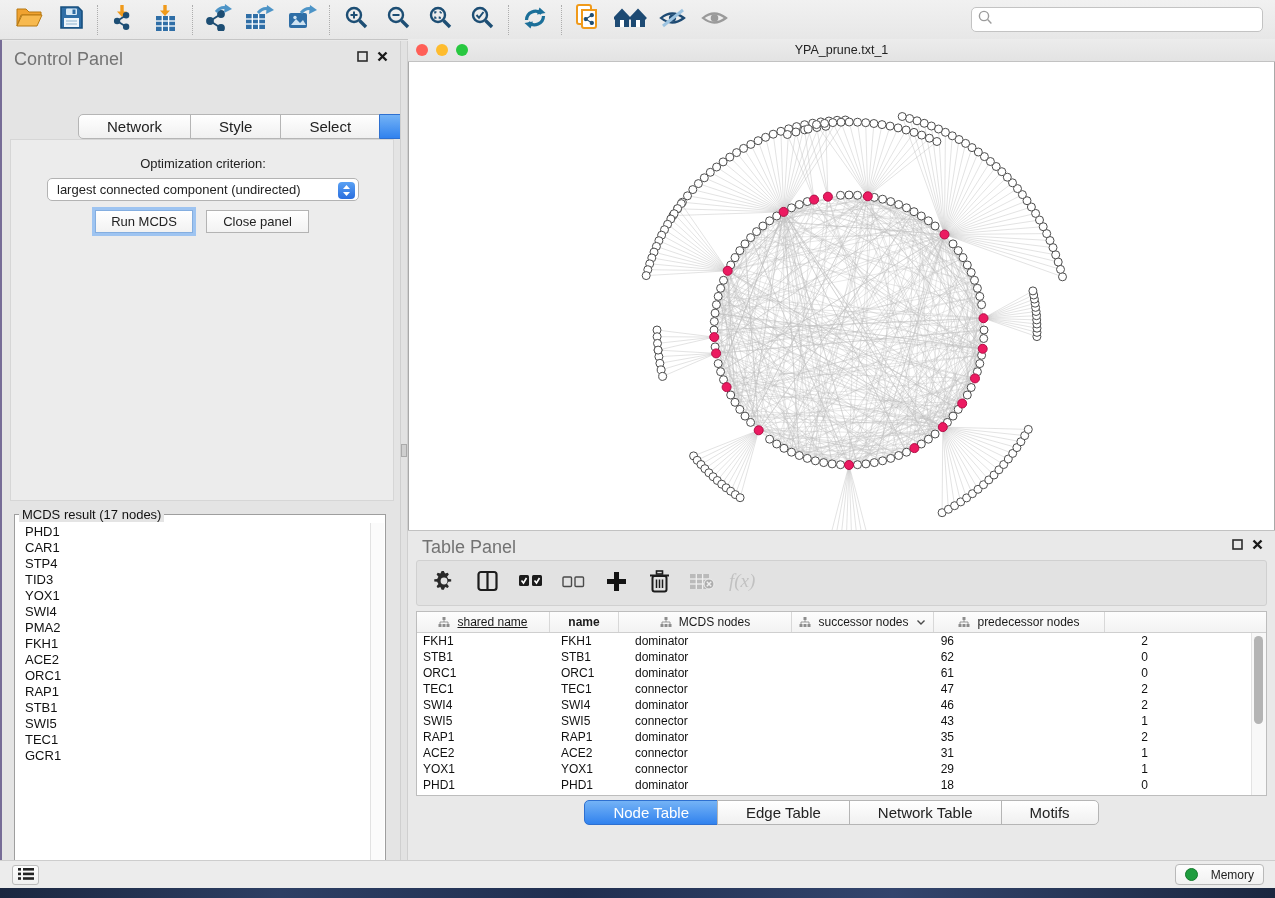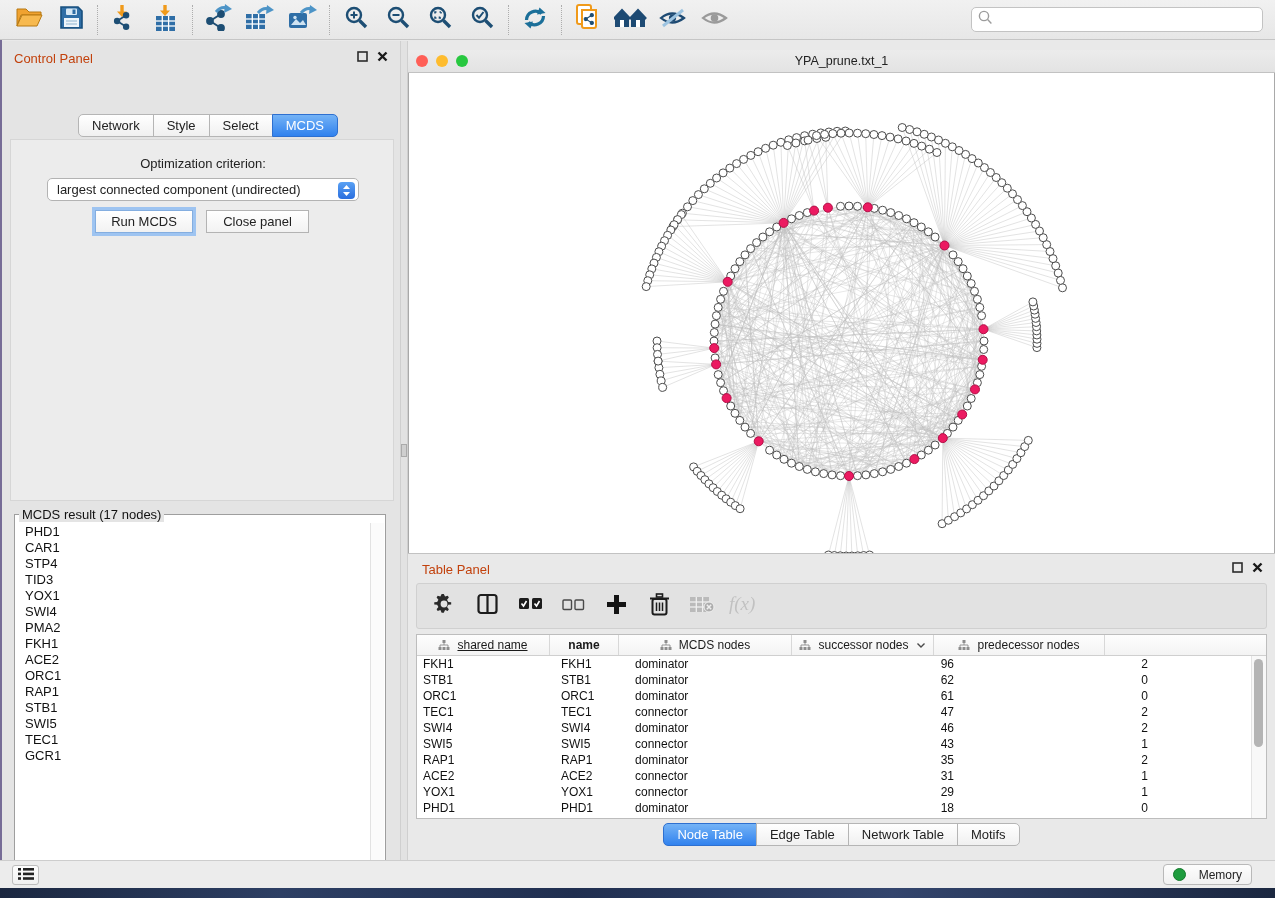--- a/index.html
+++ b/index.html
@@ -12,25 +12,25 @@
            border-bottom:1px solid #c5c5c5;display:flex;align-items:center;padding-left:8px}
   .tb-btn{width:42px;height:34px;display:flex;align-items:center;justify-content:center;border-radius:4px}
   .tb-sep{width:0;height:30px;border-left:1px dotted #adadad;margin:0 5px}
   #search-box{right:12px;top:7px;width:292px;height:25px;background:#fff;border:1px solid #c3c3c3;
               border-radius:5px;display:flex;align-items:center;padding:0 6px}
   #search-box input{border:none;outline:none;flex:1;font-size:12px;background:transparent;
                     font-family:"Liberation Sans",sans-serif}
 
   
   #control-panel{left:2px;top:41px;width:398px;height:819px;background:#e4e4e4}
-  .panel-title{font-size:13px;color:#c2410c}
+  .panel-title{font-size:18px;color:#737373}
   .win-ctl{display:flex;gap:8px;align-items:center}
   .win-ctl span{display:flex;align-items:center;justify-content:center;width:12px;height:12px}
   #cp-tabs{left:76px;top:73px;display:flex}
-  .seg-tab{padding:3px 13px;font-size:13px;background:linear-gradient(#ffffff,#f0f0f0);
+  .seg-tab{padding:3px 28px;font-size:15px;background:linear-gradient(#ffffff,#f0f0f0);
            border:1px solid #b5b5b5;margin-left:-1px;color:#222;white-space:nowrap}
   .seg-tab:first-child{border-radius:5px 0 0 5px;margin-left:0}
   .seg-tab:last-child{border-radius:0 5px 5px 0}
   .seg-tab.active{background:linear-gradient(#74b3f6,#3182ee);border-color:#2e70d0;color:#fff}
   #cp-inner{left:8px;top:98px;width:384px;height:362px;background:#ececec;border:1px solid #d6d6d6}
   #criterion-label{left:0;top:16px;width:384px;text-align:center;font-size:13px}
   #criterion-select{left:36px;top:38px;width:312px;height:23px;background:#fff;border:1px solid #b3b3b3;
                     border-radius:5px;font-size:13px;display:flex;align-items:center;padding-left:9px}
   #criterion-spinner{position:absolute;right:3px;top:2.5px;width:17px;height:17px;border-radius:4px;
                      background:linear-gradient(#59a1f4,#2a6ede);display:flex;align-items:center;justify-content:center}
@@ -43,49 +43,49 @@
   #mcds-list{position:absolute;left:2px;top:2px;right:15px;bottom:2px;overflow:hidden;padding-left:8px}
   .mcds-item{font-size:13px;line-height:16px;color:#111}
   #mcds-scroll{position:absolute;right:1px;top:1px;bottom:1px;width:13px;background:#fbfbfb;
                border-left:1px solid #e2e2e2}
 
   
   #splitter{left:400px;top:41px;width:8px;height:819px;background:#e2e2e2;border-left:1px solid #cfcfcf;border-right:1px solid #cfcfcf}
   #splitter-handle{left:401px;top:444px;width:6px;height:13px;background:#cfcfcf;border:1px solid #aaa}
 
   
-  #net-window{left:408px;top:50px;width:867px;height:522px}
+  #net-window{left:408px;top:39px;width:867px;height:522px}
   #net-titlebar{left:0;top:0;width:867px;height:23px;background:linear-gradient(#ececec,#e3e3e3);
                 border-bottom:1px solid #c2c2c2;display:flex;align-items:center}
   .light{width:12px;height:12px;border-radius:50%;margin-left:8px}
   #net-title{position:absolute;left:0;width:867px;text-align:center;font-size:12.5px;color:#222}
   #net-canvas{left:0;top:23px;width:867px;height:499px;background:#fff;border:1px solid #a9a9a9;border-top:none}
 
   
-  #table-panel{left:408px;top:553px;width:867px;height:297px;background:#e9e9e9;border-top:1px solid #c2c2c2}
+  #table-panel{left:408px;top:530px;width:867px;height:297px;background:#e9e9e9;border-top:1px solid #c2c2c2}
   #tp-toolbar{left:8px;top:29px;width:851px;height:46px;background:#e2e2e2;border:1px solid #d0d0d0;
               border-radius:3px;display:flex;align-items:center;padding-left:14px;gap:17px}
   .tt-btn{width:26px;height:26px;display:flex;align-items:center;justify-content:center}
   .tt-btn.disabled{opacity:.45}
   #tbl{left:8px;top:80px;width:851px;height:185px;background:#fff;border:1px solid #bdbdbd}
   #tbl-header{display:flex;height:20px;border-bottom:1px solid #cfcfcf}
   .th{display:flex;align-items:center;justify-content:center;gap:7px;font-size:12px;color:#1a1a1a;
       background:linear-gradient(#fdfdfd,#f3f3f3);border-right:1px solid #d8d8d8;overflow:hidden}
   .trow{display:flex;height:16px;align-items:center}
   .td{font-size:12px;color:#111;padding-left:6px;overflow:hidden;white-space:nowrap}
   .td.num{text-align:right;padding-right:18px}
   #tbl-scroll{position:absolute;top:21px;right:0;bottom:0;width:14px;background:#f8f8f8;border-left:1px solid #e3e3e3}
   #tbl-thumb{position:absolute;left:2px;top:3px;width:9px;height:88px;border-radius:5px;background:#b4b4b4}
   #tp-tabs{left:0;top:269px;width:867px;display:flex;justify-content:center}
 
   
   #status-bar{left:0;top:860px;width:1275px;height:28px;background:#ececec;border-top:1px solid #cdcdcd}
   #menu-btn{left:12px;top:4px;width:27px;height:20px;background:linear-gradient(#fdfdfd,#f0f0f0);
             border:1px solid #bdbdbd;border-radius:3px;display:flex;align-items:center;justify-content:center}
-  #memory-btn{right:23px;top:3px;height:21px;background:linear-gradient(#fdfdfd,#f1f1f1);border:1px solid #b9b9b9;
+  #memory-btn{right:11px;top:3px;height:21px;background:linear-gradient(#fdfdfd,#f1f1f1);border:1px solid #b9b9b9;
               border-radius:4px;display:flex;align-items:center;gap:13px;padding:0 9px;font-size:12px}
   #memory-dot{width:11px;height:11px;border-radius:50%;background:#1e9c3e;border:1px solid #147a2c}
   #desktop-strip{left:0;top:888px;width:1275px;height:10px;
      background:linear-gradient(90deg,#1b2740,#2d3f64 22%,#202f50 45%,#33456d 70%,#1b2740)}
   #left-edge{left:0;top:0;width:2px;height:888px;background:#766c96}
 </style>
 </head>
 <body>
 
 <div id="left-edge" class="abs"></div>

